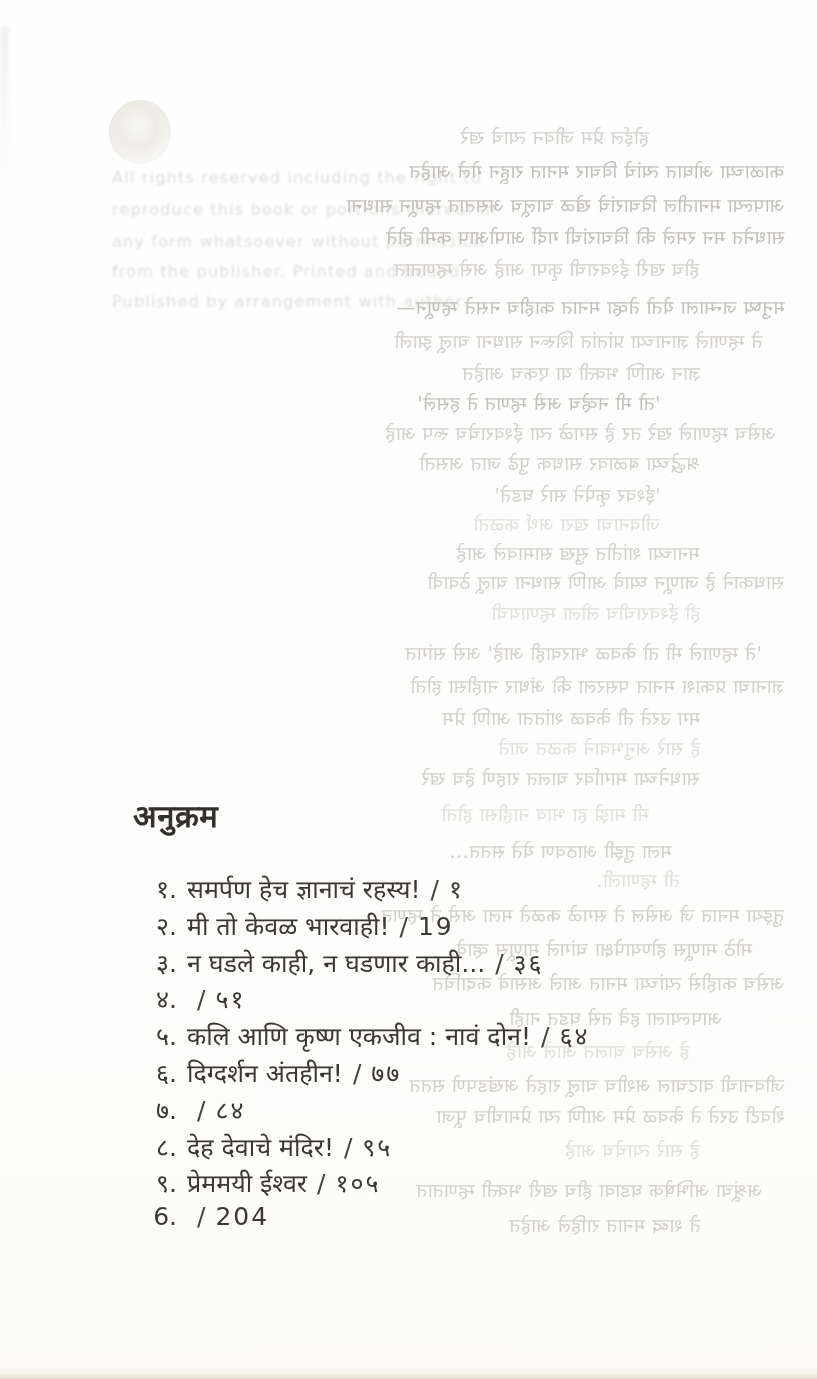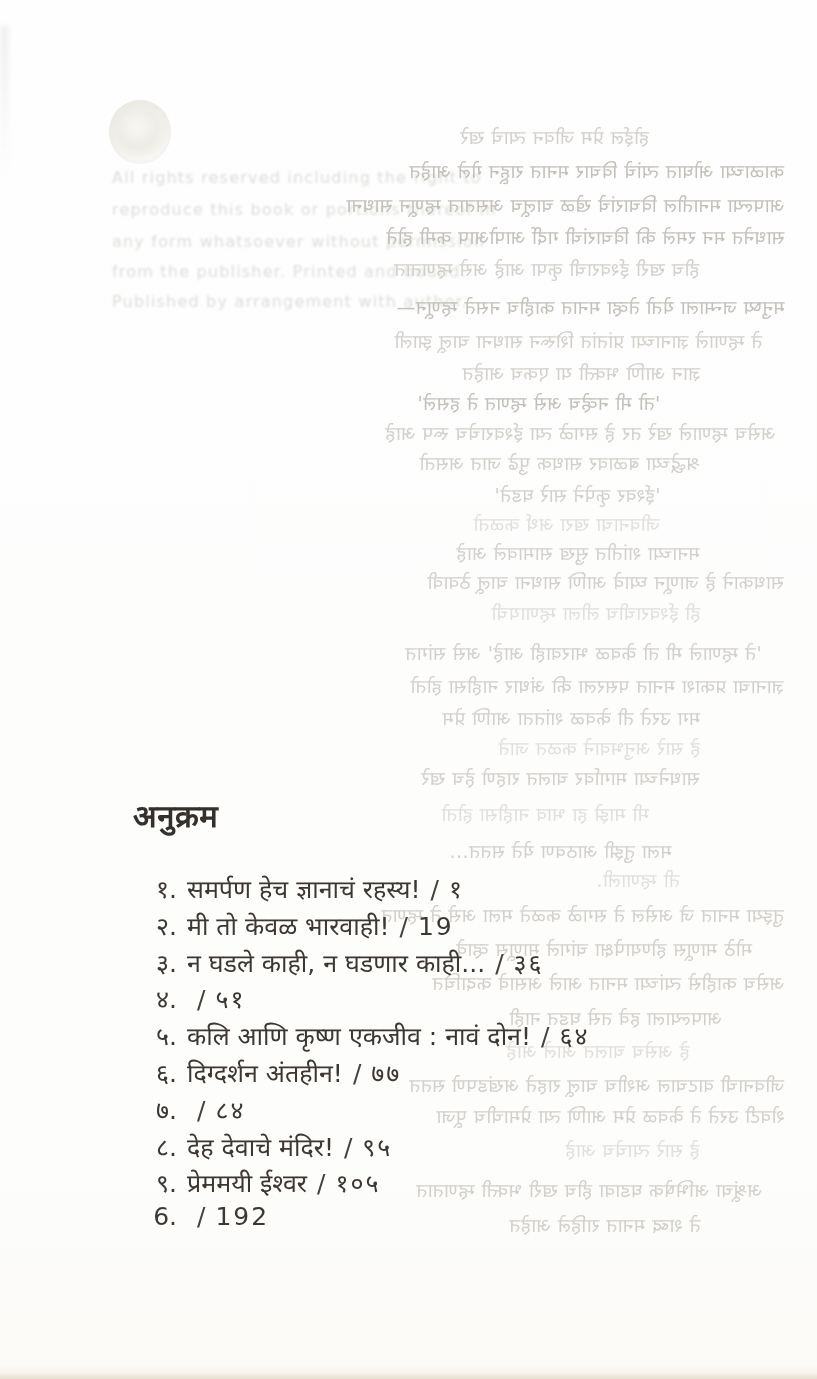--- a/index.html
+++ b/index.html
@@ -172,18 +172,18 @@
       </li>
       <li class="toc-entry">
         <span class="toc-entry-number">९.</span>
         <span class="toc-entry-title">प्रेममयी ईश्वर</span>
         <span class="toc-entry-separator">/</span>
         <span class="toc-entry-page">१०५</span>
       </li>
       <li class="toc-entry">
         <span class="toc-entry-number">6.</span>
         <span class="toc-entry-separator">/</span>
-        <span class="toc-entry-page">192</span>
+        <span class="toc-entry-page">204</span>
       </li>
     </ol>
 
   <div class="bottom-edge"></div>
 </div>
 
 </body></html>

